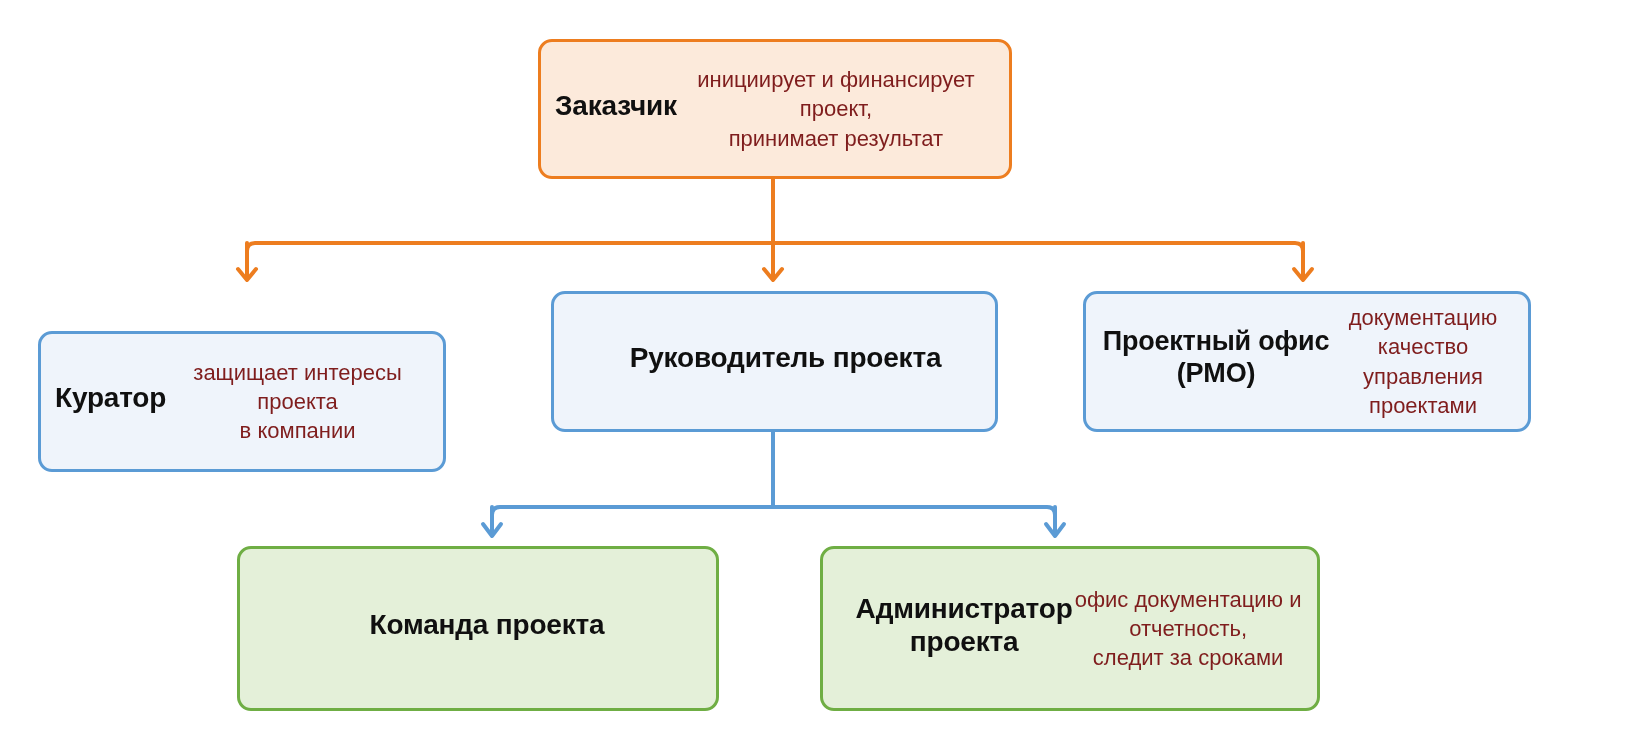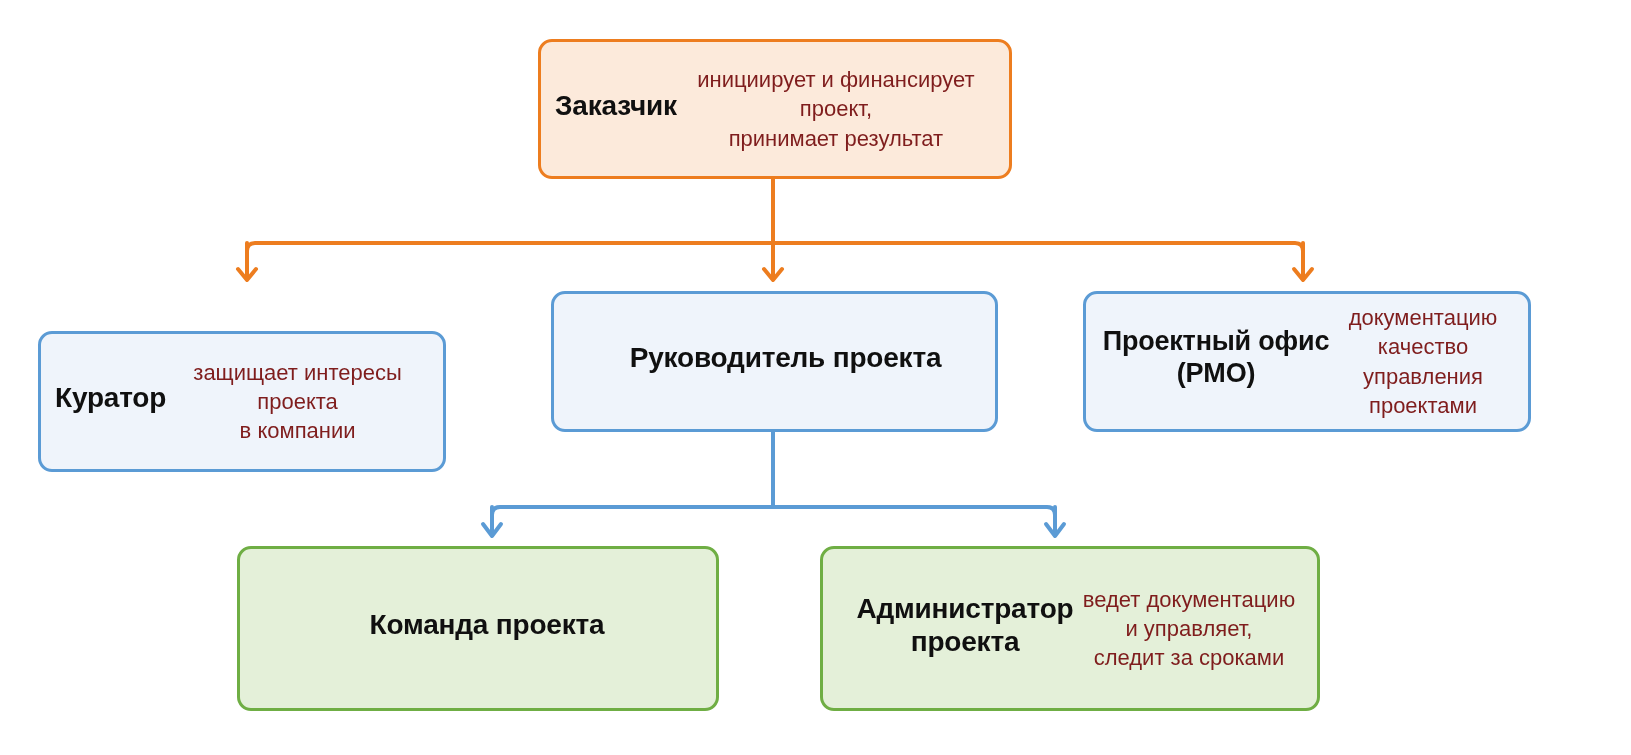--- a/index.html
+++ b/index.html
@@ -138,17 +138,17 @@
     <div class="desc">документацию качество
 управления проектами</div>
   </div>
 
   <div class="node green" id="node-team">
     <div class="title">Команда проекта</div>
   </div>
 
   <div class="node green" id="node-admin">
     <div class="title">Администратор проекта</div>
-    <div class="desc">ведет документацию и управляет,
+    <div class="desc">офис документацию и отчетность,
 следит за сроками</div>
   </div>
 
 </div>
 
 </body></html>

